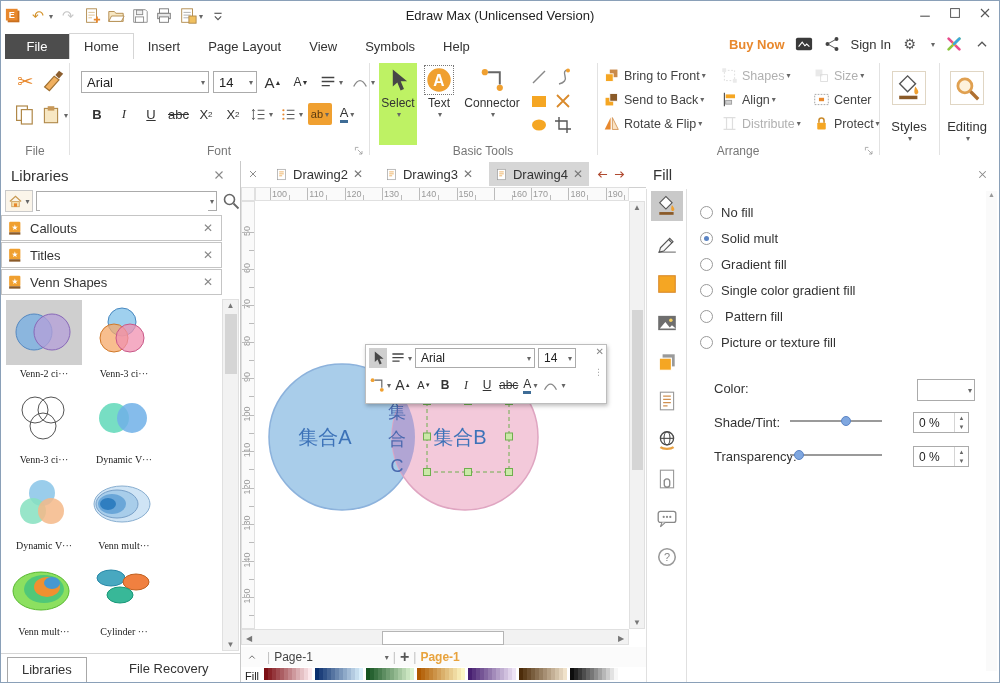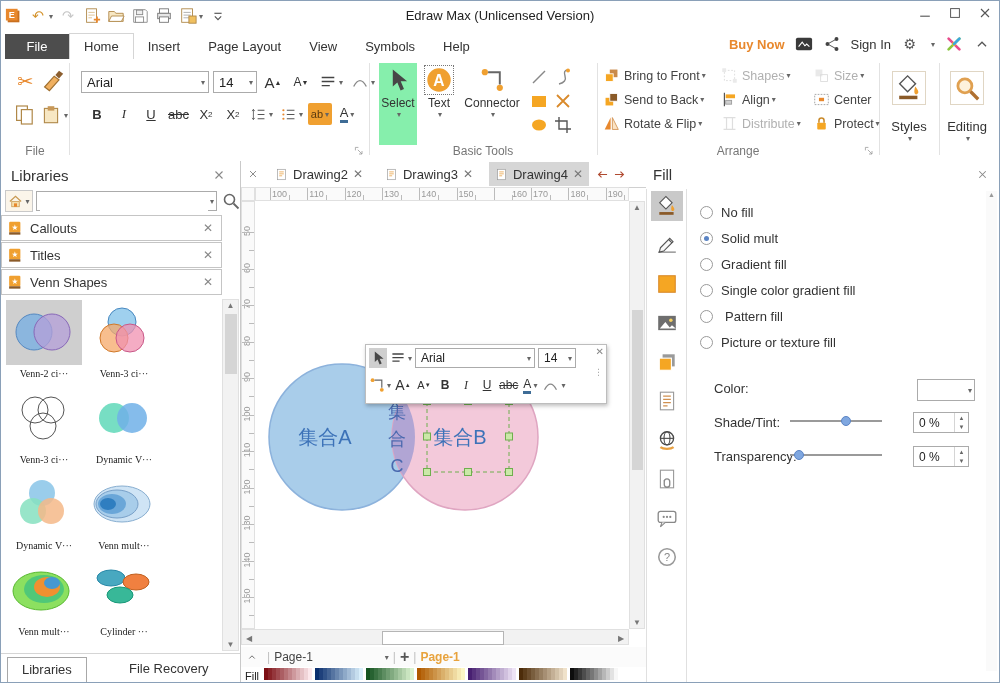--- a/index.html
+++ b/index.html
@@ -28,21 +28,21 @@
   #ribbon{left:0;top:58px;width:998px;height:102px;background:#fff;border-bottom:1px solid #d0d0d0;}
   .vsep{position:absolute;top:4px;height:92px;width:1px;background:#e2e2e2;}
   .grp-label{position:absolute;bottom:3px;font-size:12px;color:#777;text-align:center;}
   .launcher{position:absolute;bottom:4px;width:12px;height:12px;cursor:pointer;}
   .rb-btn{position:absolute;display:flex;align-items:center;justify-content:center;cursor:pointer;border-radius:2px;}
   .combo{display:flex;align-items:center;border:1px solid #ababab;background:#fff;height:20px;padding:0 3px;cursor:pointer;}
   .combo .val{flex:1;font-size:13px;color:#222;padding-left:2px;}
   .fmt-btn{min-width:20px;height:22px;display:flex;align-items:center;justify-content:center;font-size:13px;color:#333;cursor:pointer;padding:0 2px;}
   .fmt-btn .ico{width:18px;height:18px;}
   .bt-big{position:absolute;width:38px;height:82px;display:flex;flex-direction:column;align-items:center;padding-top:4px;box-sizing:border-box;cursor:pointer;font-size:12px;color:#333;}
-  .bt-big.pressed{background:#86efac;}
+  .bt-big.pressed{background:#bef264;}
   .bt-big .bico{width:26px;height:26px;margin-bottom:3px;}
   .arr-col{position:absolute;display:flex;flex-direction:column;gap:3px;}
   .arr-item{display:flex;align-items:center;height:21px;font-size:12.5px;color:#444;cursor:pointer;white-space:nowrap;}
   .arr-item .ico{width:17px;height:17px;margin-right:4px;}
   .arr-item.disabled{color:#b0b0b0;cursor:default;}
   .arr-item.disabled .ico{filter:grayscale(1) opacity(.45);}
   .big-group{position:absolute;width:56px;text-align:center;cursor:pointer;}
   .big-group .bico{width:28px;height:28px;margin:6px auto 14px;}
   
   #lib-panel{left:0;top:160px;width:240px;height:523px;background:#fff;border-right:1px solid #c9c9c9;box-sizing:border-box;}
@@ -374,20 +374,21 @@
         </span>
         <span class="fmt-btn" style="background: rgb(240, 160, 48); border-radius: 2px;">
           <span style="color: rgb(90, 58, 16); font-size: 11px;">ab</span>
           <span class="dd">▾</span>
         </span>
         <span class="fmt-btn">
           <span style="border-bottom: 3px solid rgb(62, 108, 150); line-height: 14px;">A</span>
           <span class="dd">▾</span>
         </span>
       </div>
+    <div class="grp-label" style="left:68px;width:300px">Font</div>
     <span class="launcher ico" style="left:352px">
         <svg xmlns="http://www.w3.org/2000/svg" viewBox="0 0 20 20">
           <path d="M4 4h5M4 4v5" stroke="#999" stroke-width="1.3"></path>
           <path d="M8 8l7 7M15 10v5h-5" fill="none" stroke="#999" stroke-width="1.3"></path>
         </svg>
       </span>
 
     <div id="basic-tools"></div>
     <div id="shape-tools" style="position:absolute;left:528px;top:8px;width:62px;display:flex;flex-wrap:wrap;gap:4px">
         <span class="ico" style="width: 20px; height: 20px; cursor: pointer;">

